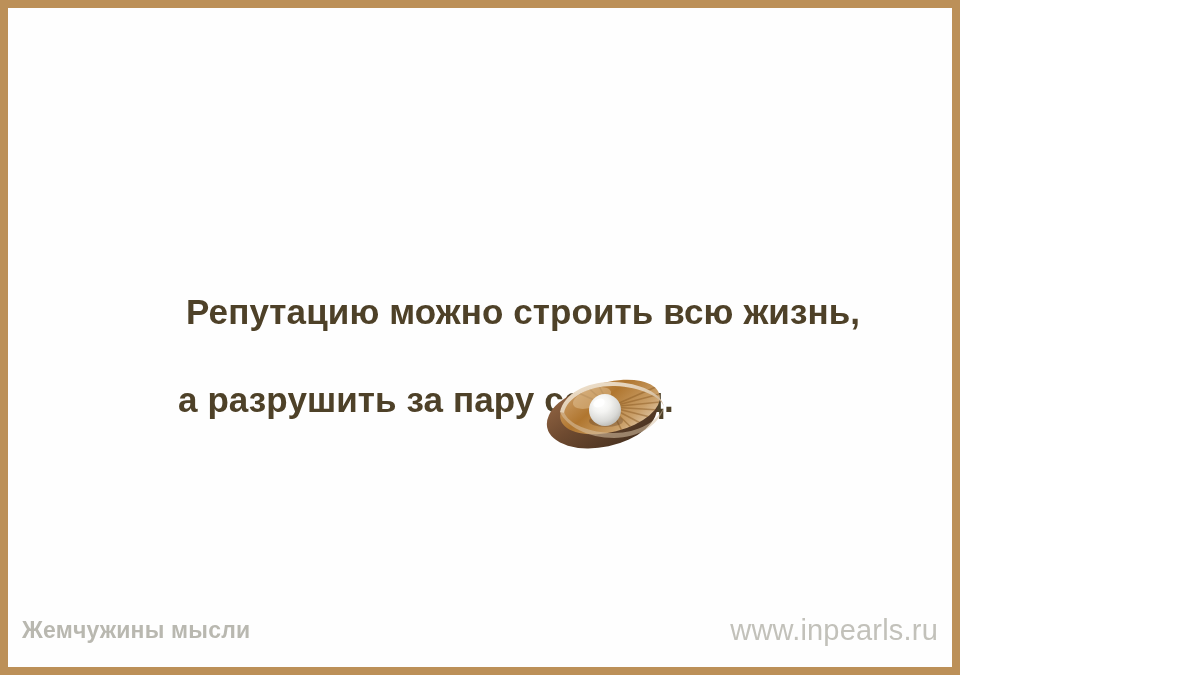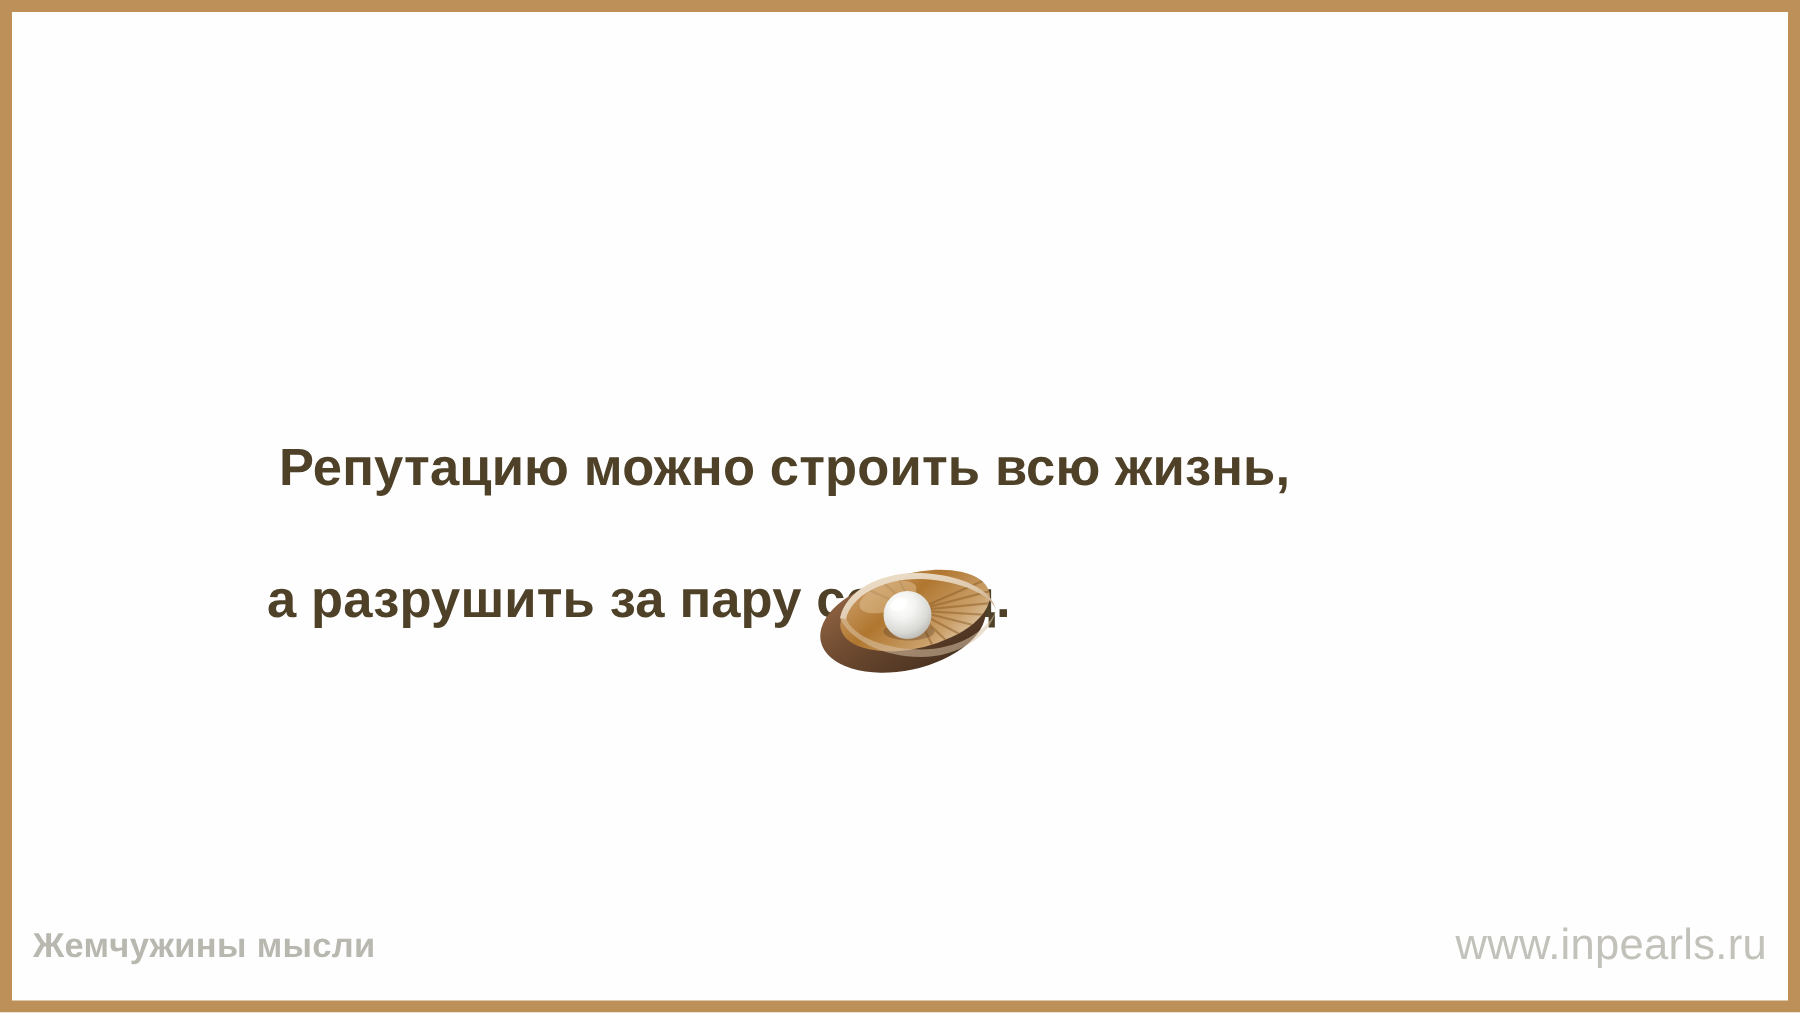--- a/index.html
+++ b/index.html
@@ -4,21 +4,21 @@
 <title>inpearls quote card</title>
 <style>
   html, body {
     margin: 0;
     padding: 0;
     background: #ffffff;
   }
 
   #card {
     position: relative;
-    width: 1200px;
+    width: 960px;
     height: 675px;
     box-sizing: border-box;
     background: #fefefe;
     border: 8px solid #bc9058;
     overflow: hidden;
     font-family: "Liberation Sans", sans-serif;
     padding-left: 41px;
   }
 
   

